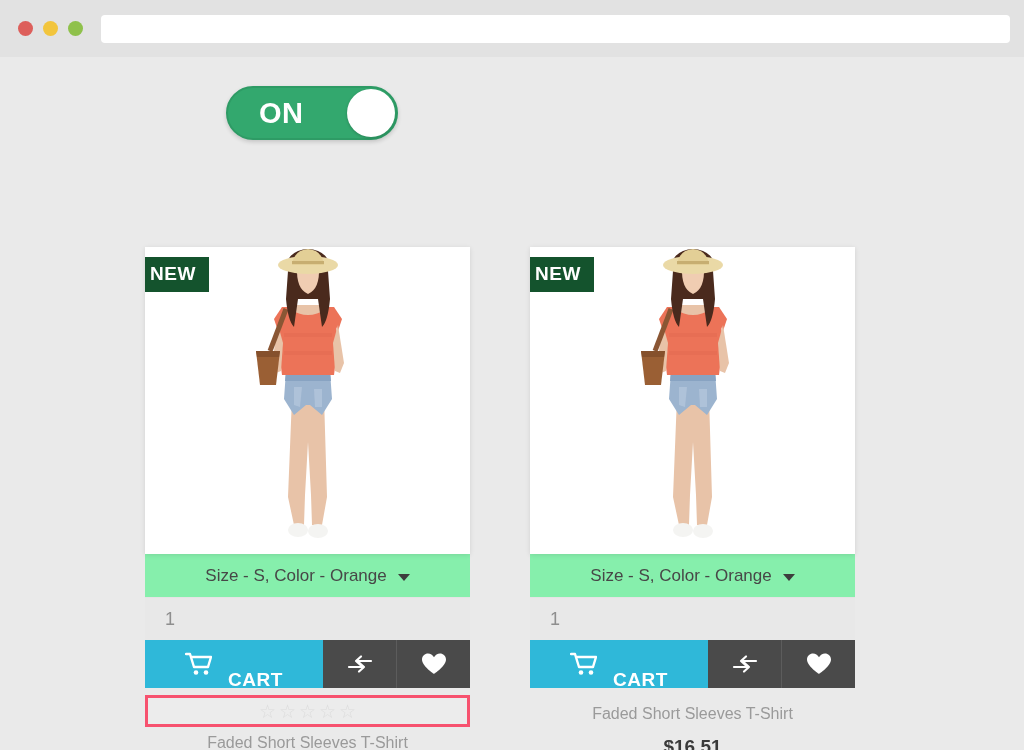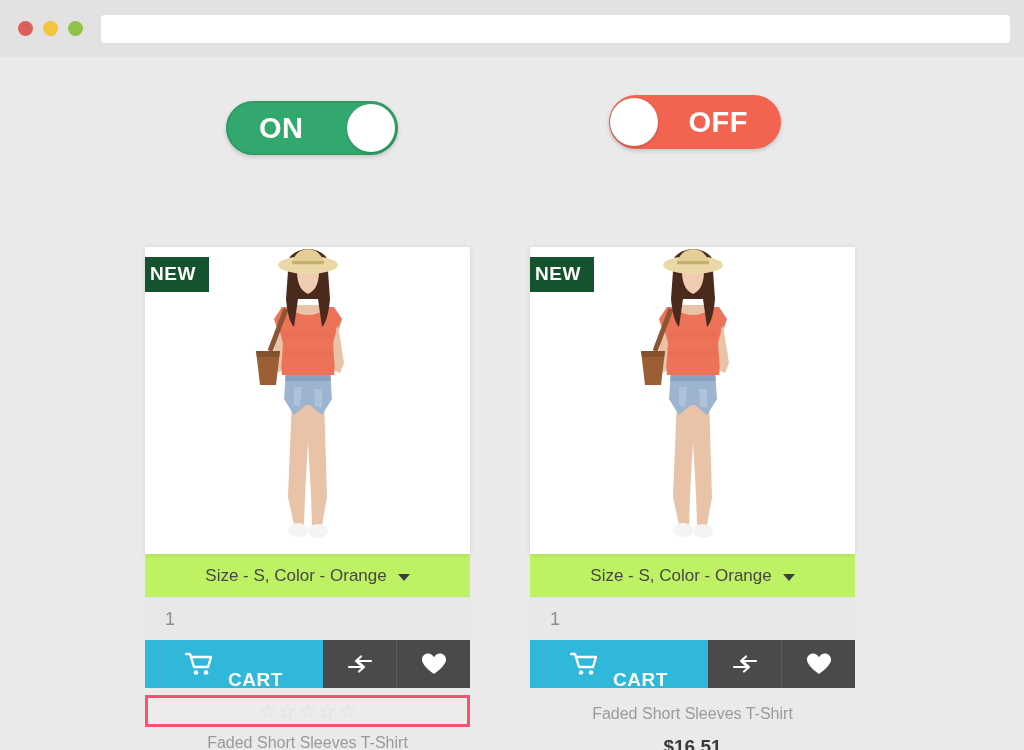--- a/index.html
+++ b/index.html
@@ -39,21 +39,21 @@
 
   
   .toggle {
     position: absolute;
     width: 172px; height: 54px;
     border-radius: 27px;
     display: flex; align-items: center;
     box-shadow: 0 2px 4px rgba(0,0,0,0.16);
   }
   .toggle-on {
-    left: 226px; top: 44px;
+    left: 226px; top: 29px;
     background: #33a86e;
     border: 2px solid #2e9b65;
     justify-content: flex-start;
   }
   .toggle-off {
     left: 609px; top: 38px;
     background: #f2644f;
     justify-content: flex-end;
   }
   .toggle-label {
@@ -94,21 +94,21 @@
     color: #ffffff;
     font-size: 19px; font-weight: bold;
     letter-spacing: 0.5px;
     padding: 6px 13px 7px 13px;
     z-index: 4;
   }
   .photo { position: absolute; left: 0; top: 0; width: 325px; height: 307px; }
 
   .select-row {
     height: 44px;
-    background: #bef264;
+    background: #86efac;
     border-bottom: 1px solid #e4e4e4;
     display: flex; align-items: center; justify-content: center;
     gap: 11px;
   }
   .select-text { font-size: 17px; color: #474747; }
   .caret {
     width: 0; height: 0;
     border-left: 6px solid transparent;
     border-right: 6px solid transparent;
     border-top: 7px solid #3d3d3d;
@@ -174,24 +174,20 @@
   <div class="url-bar"></div>
 </div>
 
 <div class="page">
 
   <div class="toggle toggle-on">
     <span class="toggle-label">ON</span>
     <span class="knob"></span>
   </div>
 
-  <div class="toggle toggle-off">
-    <span class="toggle-label">OFF</span>
-    <span class="knob"></span>
-  </div>
 
   <div class="card card-left">
     <div class="photo-wrap">
       <div class="badge-new">NEW</div>
       <svg class="photo" viewBox="0 0 325 307" preserveAspectRatio="xMidYMid slice">
         <rect x="0" y="0" width="325" height="307" fill="#ffffff"></rect>
         <g transform="translate(163,0)">
 
           <path d="M-16,150 L-20,250 L-14,278 L-4,278 L-3,248 L0,195 L3,248 L4,278 L14,278 L19,250 L16,150 Z" fill="#e8c3a8"></path>
 

